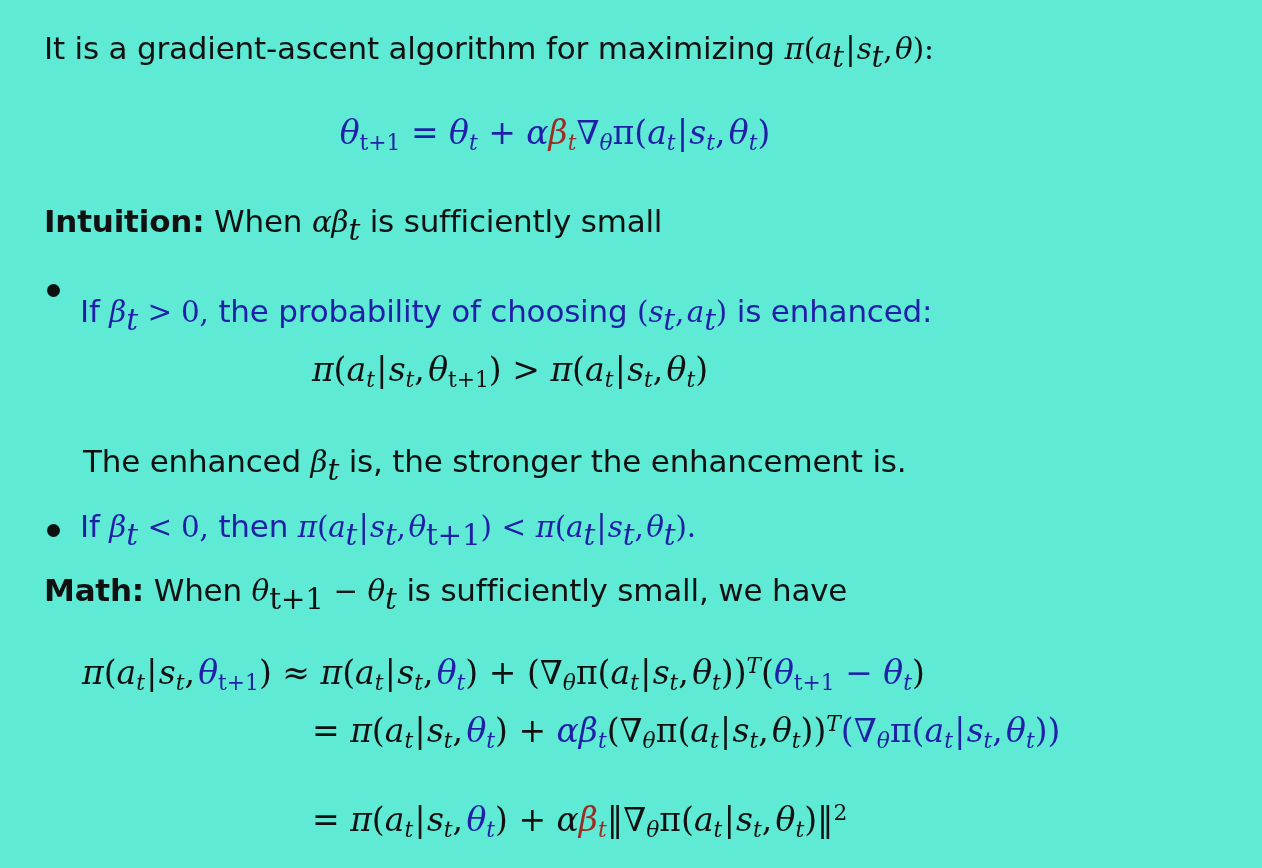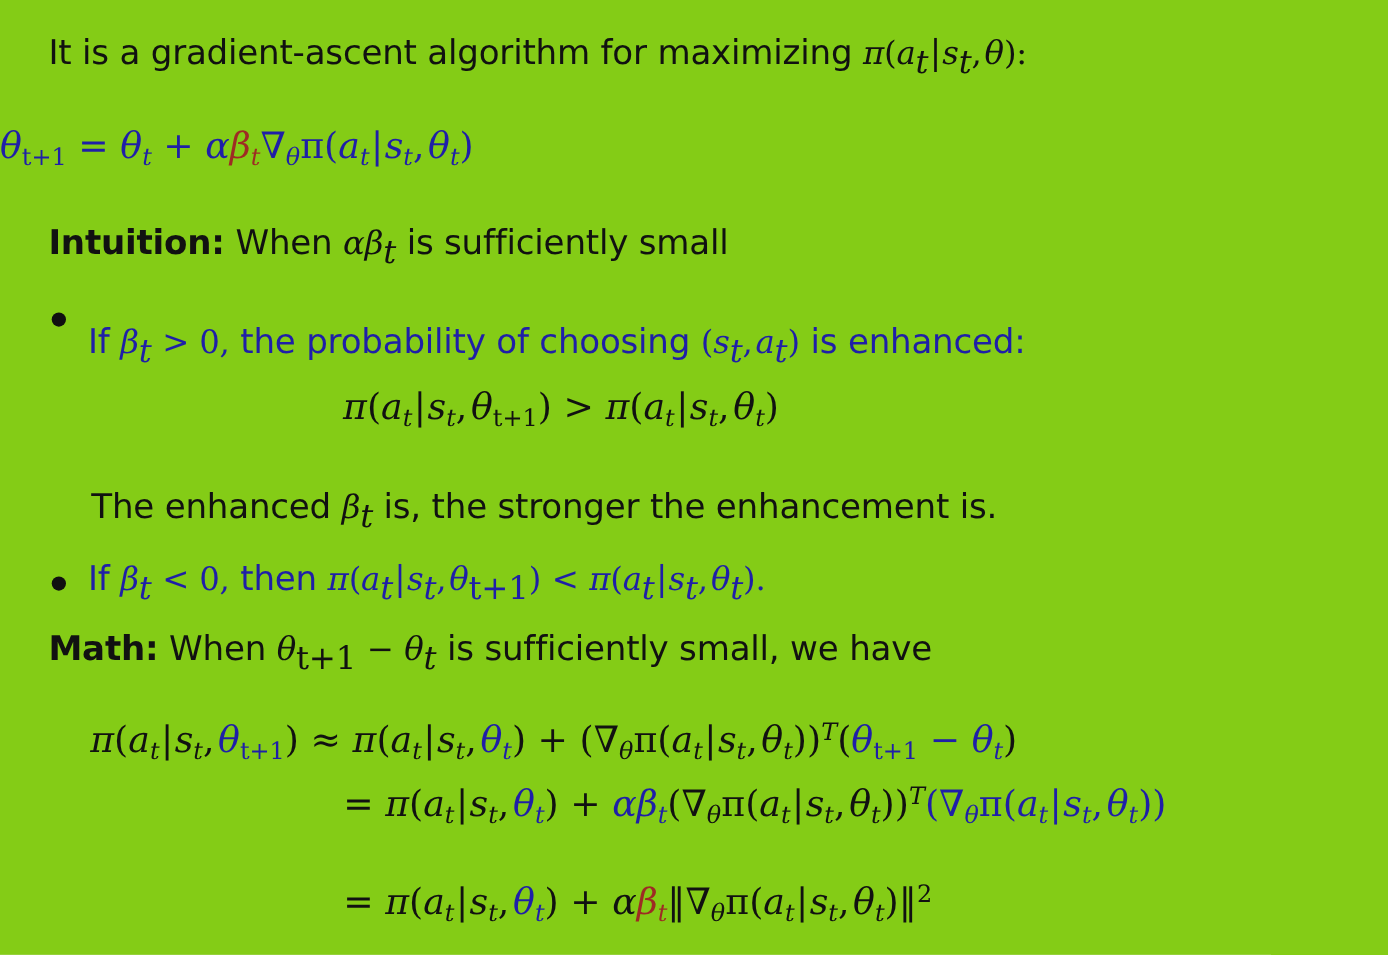--- a/index.html
+++ b/index.html
@@ -11,21 +11,21 @@
     width: 1262px;
     height: 868px;
     overflow: hidden;
     font-family: "DejaVu Sans", sans-serif;
     color: #111111;
   }
   .slide {
     position: relative;
     width: 1262px;
     height: 868px;
-    background: #84cc16;
+    background: #5eead4;
     box-sizing: border-box;
     padding: 0;
   }
 
   
   .m {
     font-family: "DejaVu Serif", serif;
     font-style: italic;
   }
   .mr { 
@@ -82,21 +82,21 @@
 
   .bullet-dot {
     position: absolute;
     width: 13px;
     height: 13px;
     border-radius: 50%;
     background: #101010;
   }
 
   #r-line1   { left: 44px;  top: 30px; }
-  #r-eq1     { left: 0;     top: 113px; width: 1110px; text-align: left; }
+  #r-eq1     { left: 0;     top: 113px; width: 1110px; text-align: center; }
   #r-intu    { left: 44px;  top: 203px; }
   #b-dot1    { left: 47px;  top: 284px; }
   #r-bul1    { left: 80px;  top: 271px; margin-top: 22px; }
   #r-eq2     { left: 0;     top: 350px; width: 1020px; text-align: center; }
   #r-greater { left: 83px;  top: 443px; }
   #b-dot2    { left: 47px;  top: 524px; }
   #r-bul2    { left: 80px;  top: 508px; }
   #r-math    { left: 44px;  top: 572px; }
   #r-d1      { left: 82px;  top: 653px; }
   #r-d2      { left: 312px; top: 711px; }

